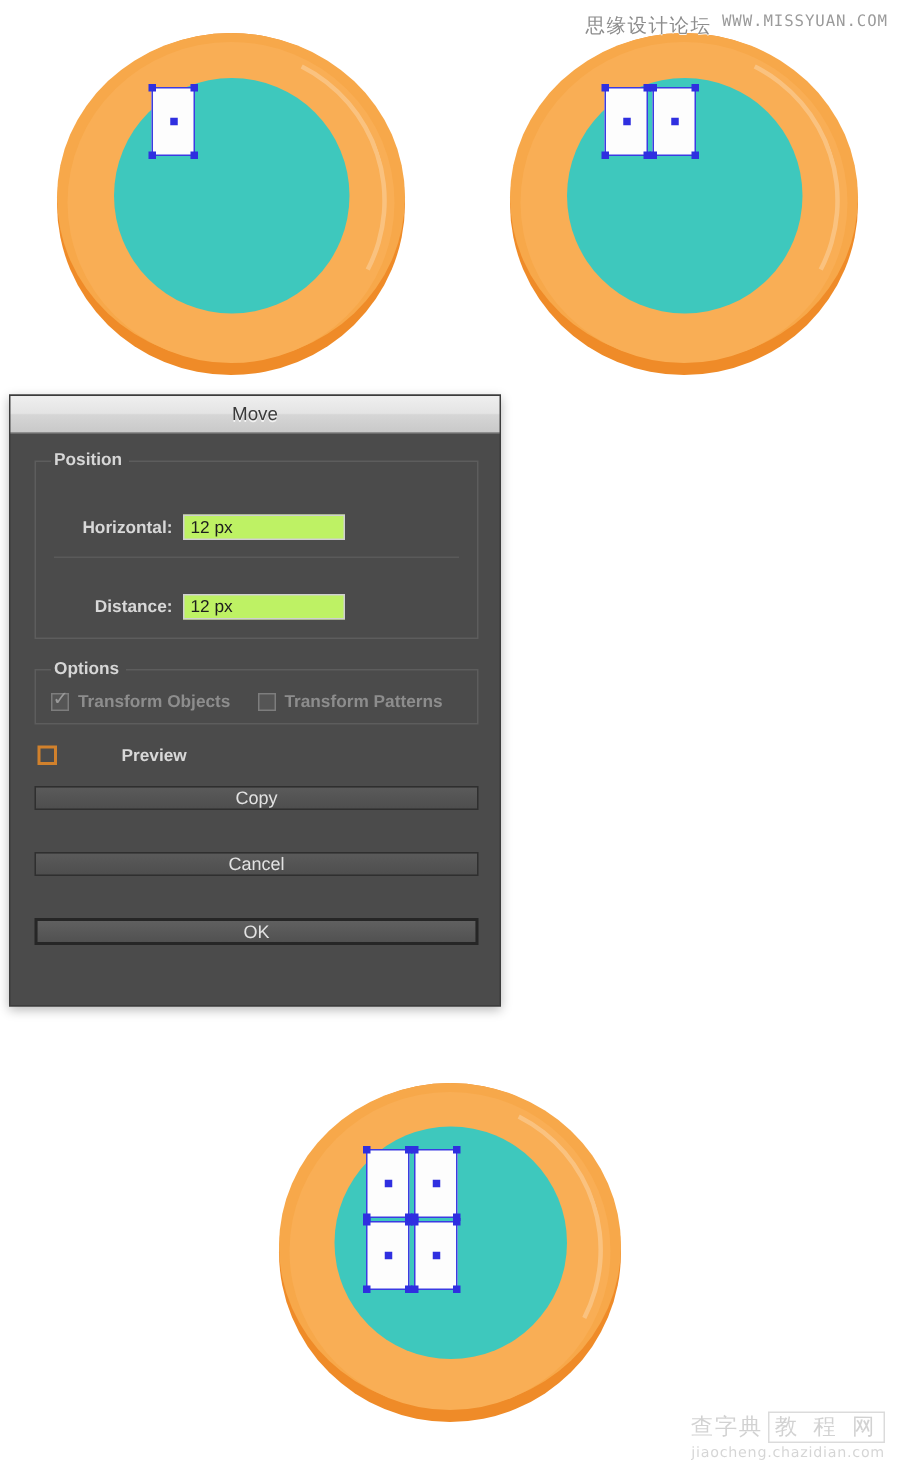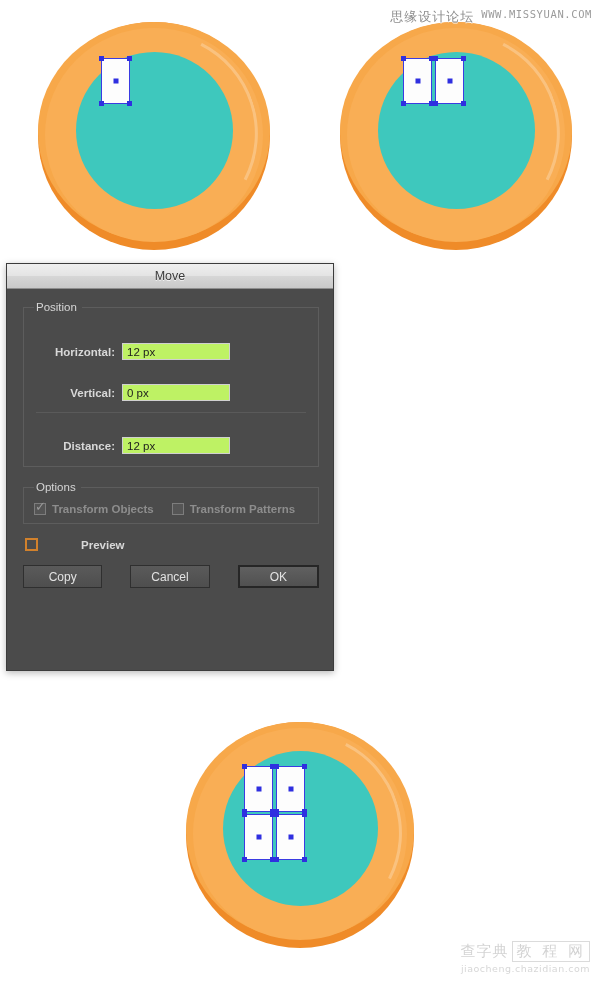--- a/index.html
+++ b/index.html
@@ -110,21 +110,21 @@
     font-size:12.5px; color:#3a3a3a;
     text-shadow:0 1px 0 rgba(255,255,255,.75);
   }
   .body { padding:12px 14px 12px 16px; }
 
   fieldset.grp {
     border:1px solid #5d5d5d;
     margin:0 0 14px 0; padding:6px 10px 12px 10px;
   }
   fieldset.grp legend {
-    font-size:11.5px; color:#d6d6d6; font-weight:normal;
+    font-size:11.5px; color:#d6d6d6; font-weight:bold;
     padding:0 5px 0 2px; margin-left:0;
   }
   .row {
     display:flex; align-items:center; margin:24px 0 0 0;
   }
   .row .lab {
     width:88px; text-align:right; padding-right:7px;
     font-size:11.5px; color:#d8d8d8; font-weight:bold;
   }
   .fld {
@@ -162,21 +162,21 @@
   .cb.checked::after {
     content:"✓"; position:absolute; left:0px; top:-4px;
     font-size:13px; color:#9a9a9a; line-height:14px;
   }
   .opt .olab { font-size:11.5px; color:#8d8d8d; font-weight:bold; }
 
   .previewrow { display:flex; align-items:center; margin:0 0 14px 2px; }
   .cb.focus { border:2px solid #d1812c; background:#4b4b4b; width:13px; height:13px; }
   .previewrow .olab { font-size:11.5px; color:#d8d8d8; font-weight:bold;padding-left:37px; }
 
-  .btnrow { display:flex; gap:28px; }
+  .btnrow { display:flex; gap:28px;flex-direction:column; }
   .btn {
     flex:1; height:23px;
     background: linear-gradient(to bottom,#5a5a5a,#4e4e4e);
     border:1px solid #2f2f2f;
     color:#e2e2e2; font-size:12px;
     display:flex; align-items:center; justify-content:center;
   }
   .btn.default {
     border:2px solid #262626;
     background: linear-gradient(to bottom,#606060,#515151);
@@ -238,24 +238,20 @@
     <div class="body">
 
       <fieldset class="grp">
         <legend>Position</legend>
 
         <div class="row">
           <span class="lab">Horizontal:</span>
           <span class="fld">12 px</span>
         </div>
 
-        <div class="row">
-          <span class="lab">Vertical:</span>
-          <span class="fld">0 px</span>
-        </div>
 
         <div class="sep"></div>
 
         <div class="row">
           <span class="lab">Distance:</span>
           <span class="fld">12 px</span>
         </div>
 
       </fieldset>
 

